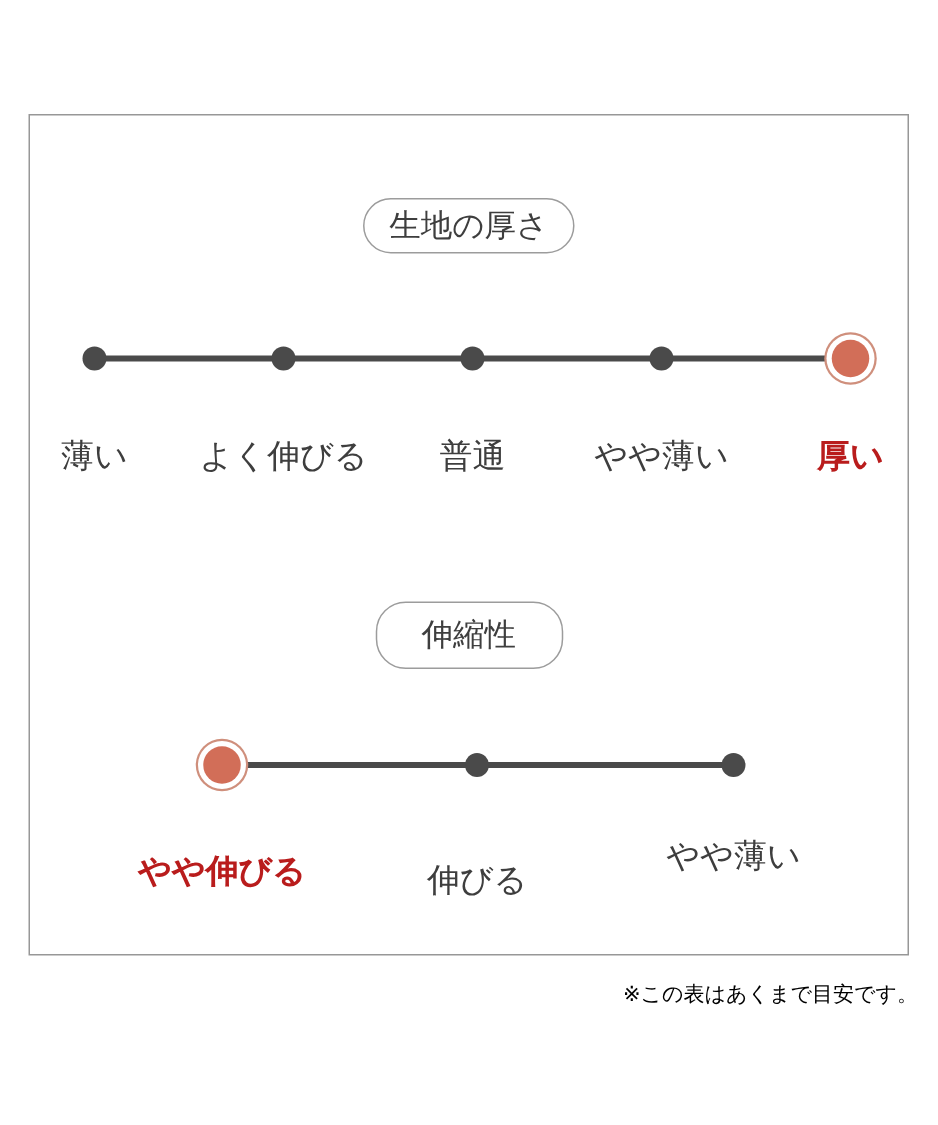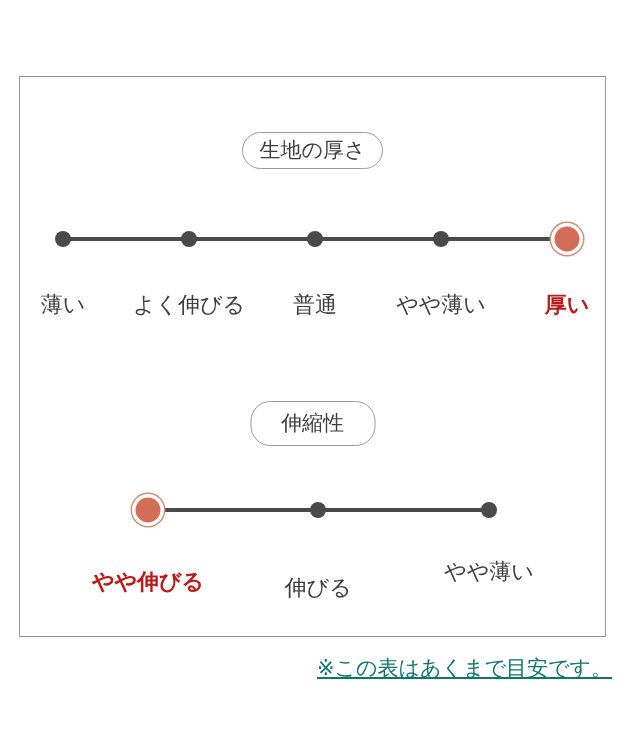--- a/index.html
+++ b/index.html
@@ -74,24 +74,23 @@
     margin-top: 12px;
   }
   .scale-label.selected {
     font-weight: bold;
     color: #b91c1c;
   }
   .note {
     position: absolute;
     right: 13px;
     top: 654px;
-    font-size: 21px;
-    color: #0f766e;
+    font-size: 14px;
+    color: #000000;
     white-space: nowrap;
-    text-decoration: underline;
   }
 </style>
 </head>
 <body>
 
 <div class="canvas">
   <div class="panel">
 
     <div class="pill pill-thickness">
       <span>生地の厚さ</span>

